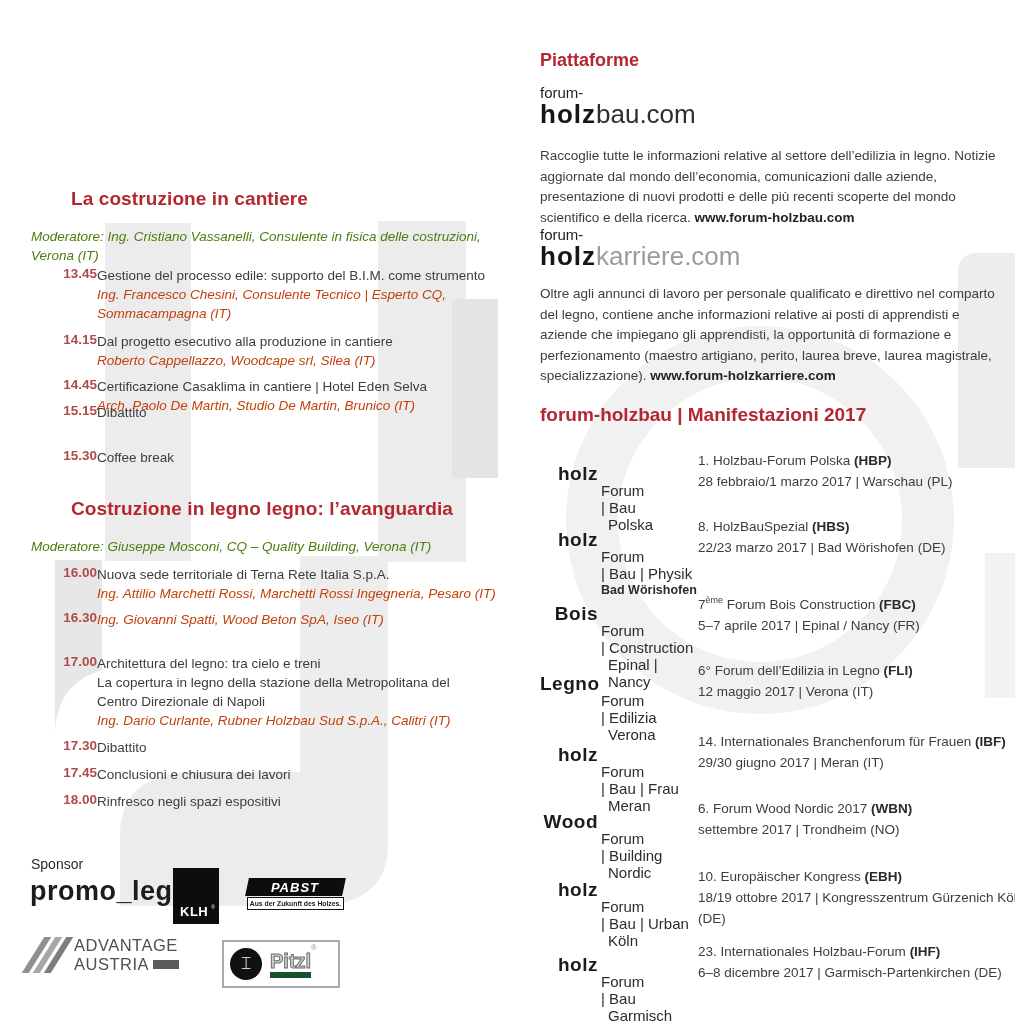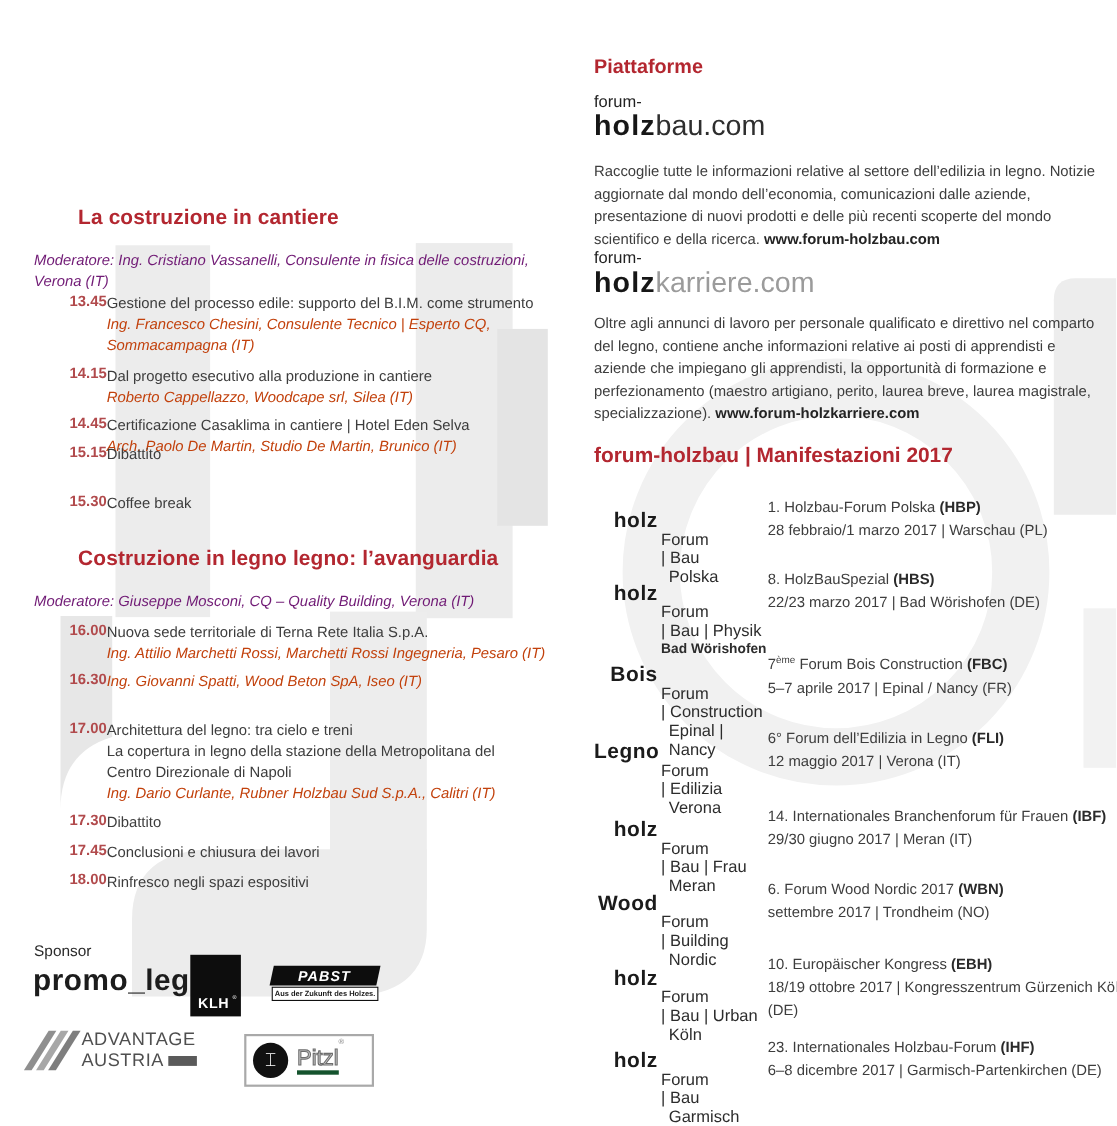--- a/index.html
+++ b/index.html
@@ -3,21 +3,21 @@
 <meta charset="utf-8">
 <style>
   html,body{margin:0;padding:0;background:#fff;}
   .page{position:relative;width:1015px;height:1024px;background:#ffffff;overflow:hidden;
         font-family:"Liberation Sans", sans-serif;color:#3d3d3d;}
   .wm{position:absolute;left:0;top:0;z-index:0;}
   .layer{position:absolute;left:0;top:0;width:100%;height:100%;z-index:1;}
 
   
   .sec-title{position:absolute;left:31px;font-size:19px;font-weight:600;color:#b32730;letter-spacing:.1px;margin-left:40px;}
-  .moderator{position:absolute;left:31px;width:450px;font-size:13.5px;line-height:19px;font-style:italic;color:#701a75;}
+  .moderator{position:absolute;left:31px;width:450px;font-size:13.5px;line-height:19px;font-style:italic;color:#4d7c0f;}
   .item{position:absolute;left:31px;display:flex;}
   .time{width:66px;flex:none;font-size:13.5px;font-weight:700;color:#b14a4c;text-align:right;}
   .lines{width:400px;font-size:13.5px;line-height:19px;}
   .lines .t{color:#3d3d3d;}
   .lines .sp{color:#c2410c;font-style:italic;}
 
   
   .sponsor-label{position:absolute;left:31px;top:856px;font-size:14px;font-weight:400;color:#2a2a2a;text-align:center;}
   .promo{position:absolute;left:30px;top:876px;font-size:27px;font-weight:600;color:#1c1c1c;letter-spacing:.5px;}
   .klh{position:absolute;left:173px;top:868px;width:46px;height:56px;background:#0d0d0d;}
@@ -33,22 +33,22 @@
   .adv-bars i:nth-child(1){background:#8f8f8f;}
   .adv-bars i:nth-child(2){background:#a7a7a7;}
   .adv-bars i:nth-child(3){background:#7e7e7e;}
   .adv-text{font-size:16.5px;line-height:19px;color:#4f4f4f;letter-spacing:.5px;}
   .adv-row2{display:flex;align-items:center;}
   .adv-box{display:inline-block;width:26px;height:9px;background:#5a5a5a;margin-left:4px;}
   .pitzl{position:absolute;left:222px;top:940px;width:118px;height:48px;border:2px solid #a9a9a9;background:#fff;
          display:flex;align-items:center;padding:0 6px;box-sizing:border-box;}
   .pitzl-circle{width:32px;height:32px;border-radius:50%;background:#111;color:#fff;flex:none;
                 display:flex;align-items:center;justify-content:center;font-size:17px;}
-  .pitzl-word{margin-left:8px;font-size:20px;font-weight:400;color:#cfcfcf;-webkit-text-stroke:1px #6e6e6e;
-              border-bottom:4px solid #14532d;line-height:22px;}
+  .pitzl-word{margin-left:8px;font-size:20px;font-weight:700;color:#cfcfcf;-webkit-text-stroke:1px #6e6e6e;
+              border-bottom:6px solid #14532d;line-height:22px;}
   .pitzl-r{font-size:7px;color:#8a8a8a;align-self:flex-start;margin-top:2px;}
 
   
   .rcol{position:absolute;left:540px;top:0;width:475px;height:1024px;}
   .r-heading{position:absolute;left:0;font-weight:700;color:#b32730;}
   .plogo{position:absolute;left:0;}
   .pprefix{font-size:15px;line-height:14px;color:#222;}
   .pbrand{font-size:26px;line-height:28px;color:#252525;}
   .stencil{font-weight:800;color:#161616;letter-spacing:1px;}
   .psuffix{font-weight:400;color:#2e2e2e;}

